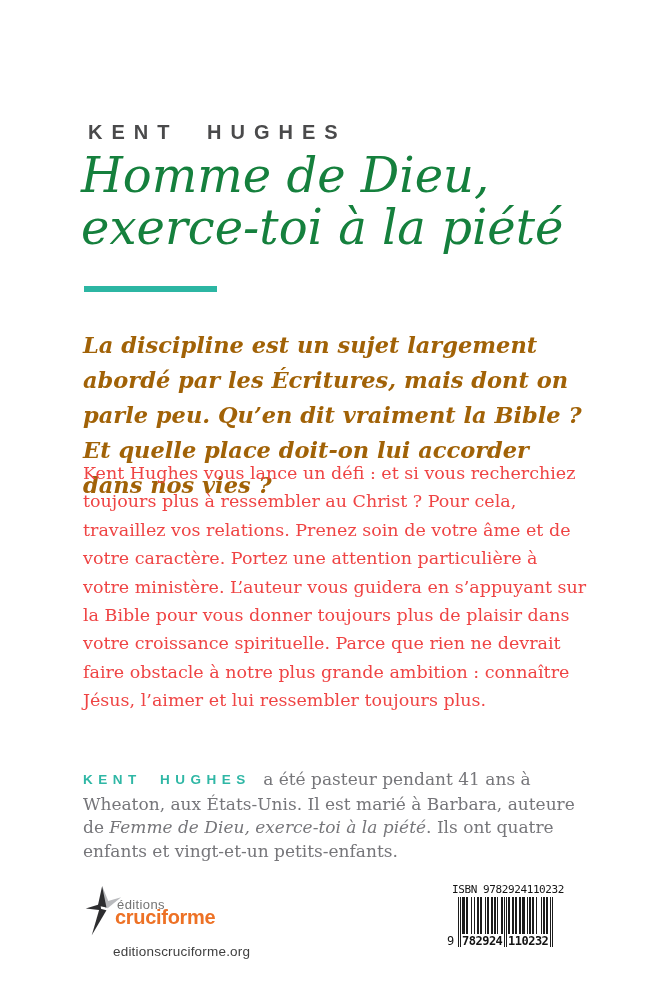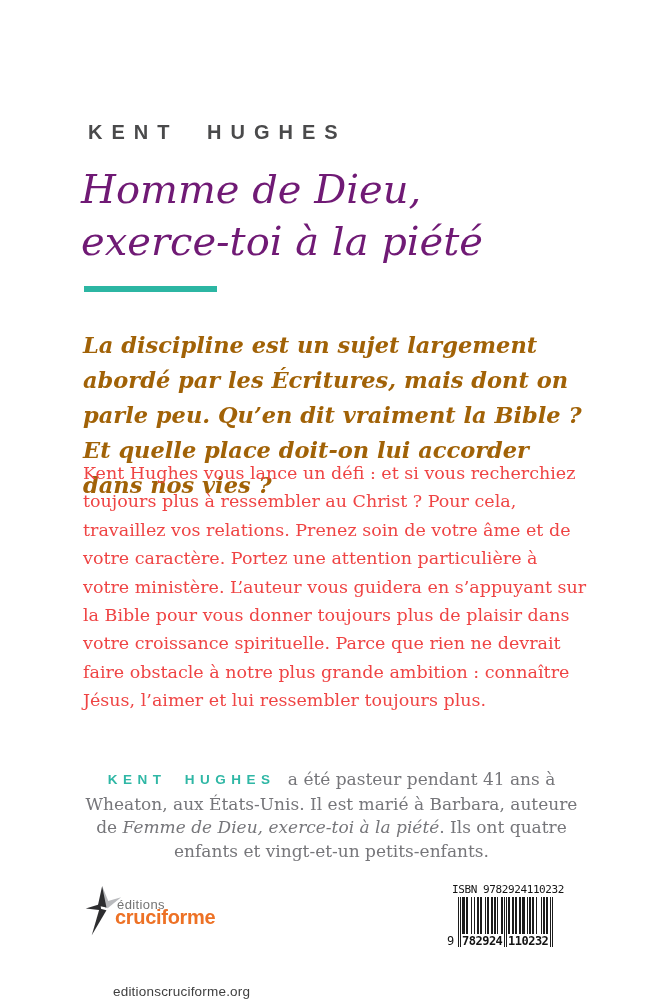--- a/index.html
+++ b/index.html
@@ -7,39 +7,39 @@
     position:relative; width:646px; height:1000px; margin:0 auto;
     background:#ffffff; overflow:hidden;
     font-family:"DejaVu Serif", serif;
   }
   .author{
     position:absolute; left:88px; top:121px;
     font-family:"Liberation Sans", sans-serif; font-weight:bold;
     font-size:20px; letter-spacing:9px; word-spacing:14px; color:#4a4a4b;
   }
   .title{
-    position:absolute; left:81px; top:163px; width:520px;
+    position:absolute; left:81px; top:149px; width:520px;
     font-family:"DejaVu Serif", serif; font-style:italic;
-    font-size:40px; line-height:52px; color:#701a75;
+    font-size:48px; line-height:52px; color:#15803d;
   }
   .rule{
     position:absolute; left:84px; top:286px; width:133px; height:6px;
     background:#2cb6a3;
   }
   .tagline{
     position:absolute; left:83px; top:328px; width:500px;
     font-style:italic; font-size:22.5px; line-height:35px; color:#a16207;font-weight:bold;
   }
   .body-text{
     position:absolute; left:83px; top:459px; width:505px;
     font-size:17.5px; line-height:28.4px; color:#ef4444;
   }
   .bio{
     position:absolute; left:83px; top:751px; width:497px;
-    font-size:17px; line-height:23.5px; color:#76767a;text-align:center;
+    font-size:17px; line-height:23.5px; color:#76767a;
   }
   .bio-name{
     font-family:"Liberation Sans", sans-serif; font-weight:bold;
     font-size:13.5px; letter-spacing:5.5px; word-spacing:9px;
     color:#2fb7a5; margin-right:7px; position:relative; top:-1px;
   }
   .bio-italic{font-style:italic;}
   
   .cross-svg{position:absolute; left:84px; top:882px; width:38px; height:58px;}
   .blade-black{fill:#2e2e30;}
@@ -48,21 +48,21 @@
     position:absolute; left:117px; top:897px;
     font-family:"Liberation Sans", sans-serif; font-size:13px;
     color:#737373; letter-spacing:0.4px;
   }
   .pub-cruciforme{
     position:absolute; left:115px; top:906px;
     font-family:"Liberation Sans", sans-serif; font-weight:bold;
     font-size:20px; letter-spacing:-0.3px; color:#ed7125;
   }
   .pub-url{
-    position:absolute; left:113px; top:984px;
+    position:absolute; left:113px; top:944px;
     font-family:"Liberation Sans", sans-serif; font-size:13.5px;
     color:#3f3f3f; letter-spacing:0.2px;
   }
   
   .isbn-label{
     position:absolute; left:452px; top:883px; width:112px;
     font-family:"DejaVu Sans Mono", monospace; font-size:11px;
     letter-spacing:-0.4px; color:#141414; white-space:nowrap;
   }
   .bars-wrap{position:absolute; left:458px; top:897px; width:95px; height:54px;}

